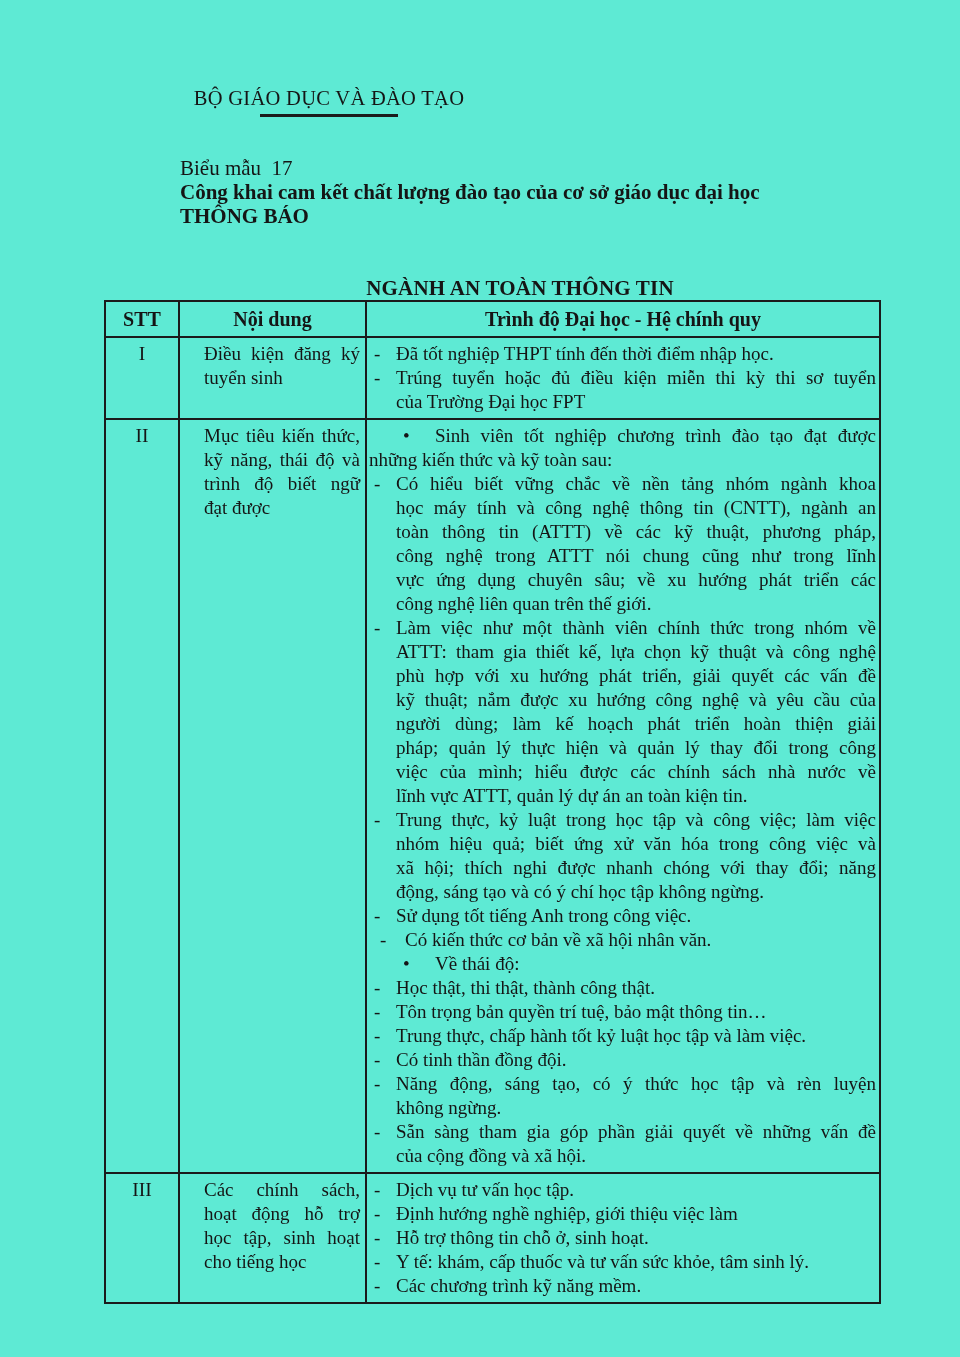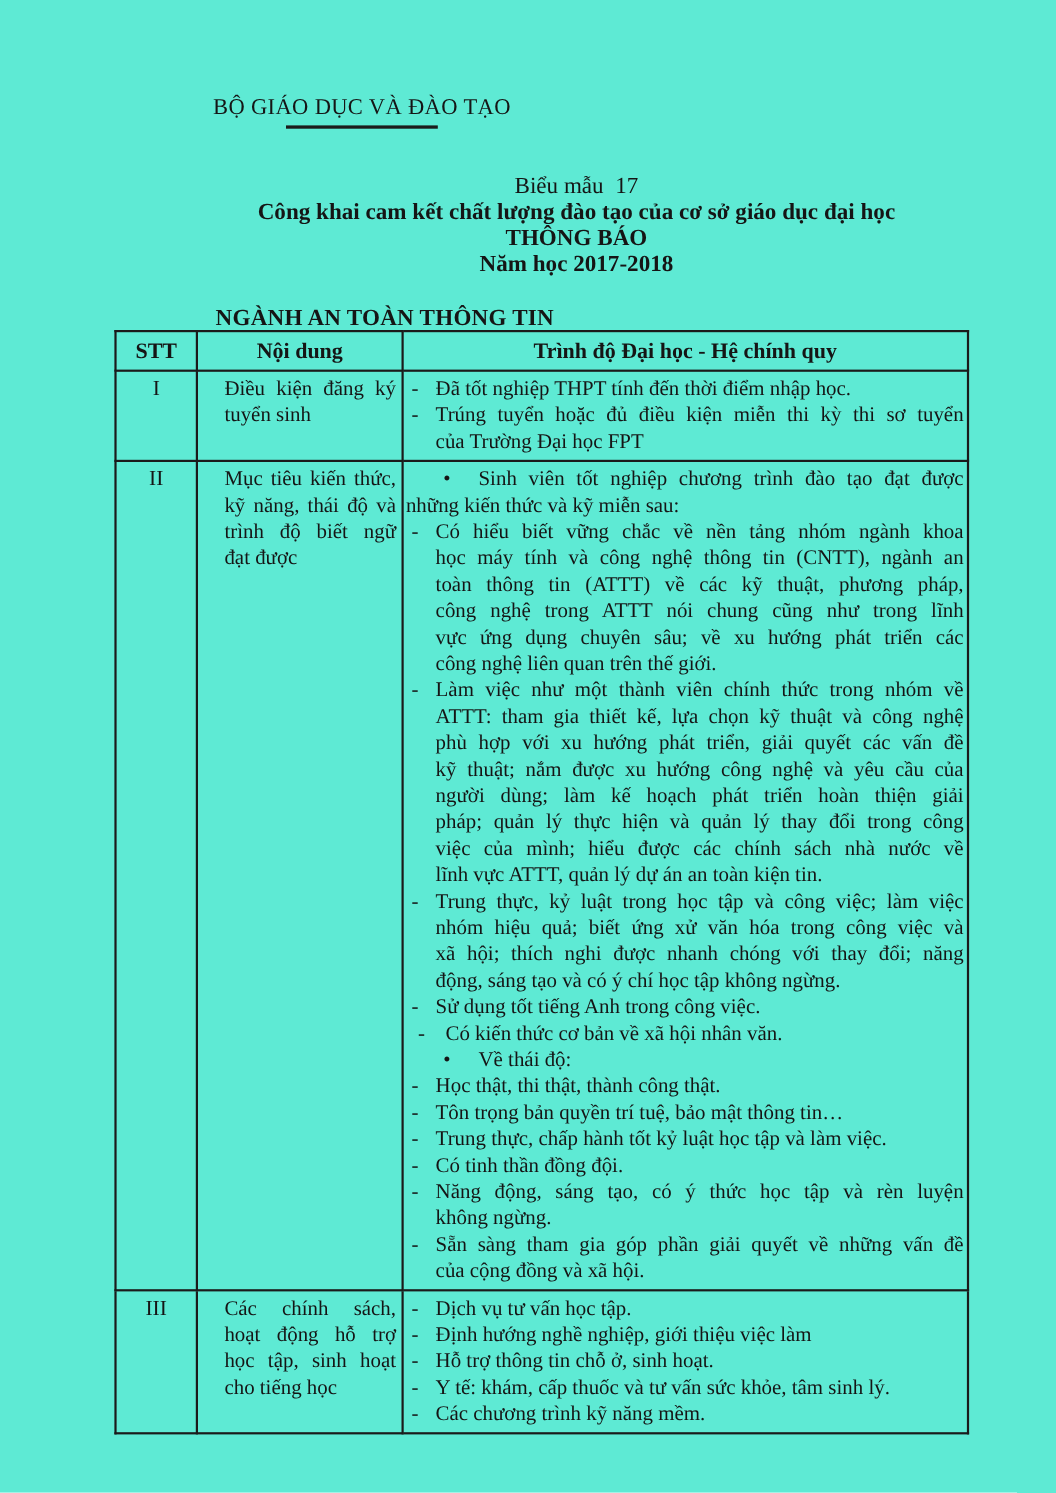--- a/index.html
+++ b/index.html
@@ -9,27 +9,27 @@
     overflow:hidden;
   }
   .letterhead {
     position:absolute; top:86px; left:104px; width:450px;
     text-align:center; font-size:20.5px; line-height:24px; letter-spacing:0.3px;
   }
   .letterhead .uni { font-weight:bold; }
   .lh-rule { width:138px; height:3px; background:#1b1b1b; margin:4px auto 0 auto; }
   .title-block {
     position:absolute; top:157px; left:180px; width:688px;
-    text-align:center; font-size:21px; line-height:23.8px;
+    text-align:left; font-size:21px; line-height:23.8px;
   }
   .title-block .bold { font-weight:bold; }
   .form-label { font-weight:normal; }
   .section-title {
-    position:absolute; top:276px; left:196px; width:688px;
-    font-weight:bold; font-size:21px; line-height:24px; letter-spacing:0.2px;
+    position:absolute; top:276px; left:176px; width:688px;
+    text-align:center; font-weight:bold; font-size:21px; line-height:24px; letter-spacing:0.2px;
   }
   table.main {
     position:absolute; top:300px; left:104px; width:775px;
     border-collapse:collapse; table-layout:fixed; font-size:19px;
   }
   table.main th, table.main td { border:2px solid #1b1b1b; vertical-align:top; }
   table.main th {
     font-size:20px; font-weight:bold; text-align:center;
     padding:5px 2px; line-height:24px;
   }
@@ -53,21 +53,20 @@
 
   <div class="letterhead">
     <div>BỘ GIÁO DỤC VÀ ĐÀO TẠO</div>
     <div class="lh-rule"></div>
   </div>
 
   <div class="title-block">
     <div class="form-label">Biểu mẫu&nbsp; 17</div>
     <div class="bold">Công khai cam kết chất lượng đào tạo của cơ sở giáo dục đại học</div>
     <div class="bold">THÔNG BÁO</div>
-    <div class="bold">Năm học 2017-2018</div>
   </div>
 
   <div class="section-title">NGÀNH AN TOÀN THÔNG TIN</div>
 
   <table class="main">
     <colgroup>
       <col style="width:74px">
       <col style="width:187px">
       <col style="width:514px">
     </colgroup>
@@ -94,21 +93,21 @@
         <tr>
           <td class="c1">II</td>
           <td class="c2">
             <div class="ln j">Mục tiêu kiến thức,</div>
             <div class="ln j">kỹ năng, thái độ và</div>
             <div class="ln j">trình độ biết ngữ</div>
             <div class="ln">đạt được</div>
           </td>
           <td class="c3">
             <div class="ln j"><span class="bullet-ind"></span><span class="bullet-mark">•</span>Sinh viên tốt nghiệp chương trình đào tạo đạt được</div>
-            <div class="ln">những kiến thức và kỹ miễn sau:</div>
+            <div class="ln">những kiến thức và kỹ toàn sau:</div>
             <div class="ln j dash"><span class="dash-mark">-</span>Có hiểu biết vững chắc về nền tảng nhóm ngành khoa</div>
             <div class="ln j cont">học máy tính và công nghệ thông tin (CNTT), ngành an</div>
             <div class="ln j cont">toàn thông tin (ATTT) về các kỹ thuật, phương pháp,</div>
             <div class="ln j cont">công nghệ trong ATTT nói chung cũng như trong lĩnh</div>
             <div class="ln j cont">vực ứng dụng chuyên sâu; về xu hướng phát triển các</div>
             <div class="ln cont">công nghệ liên quan trên thế giới.</div>
             <div class="ln j dash"><span class="dash-mark">-</span>Làm việc như một thành viên chính thức trong nhóm về</div>
             <div class="ln j cont">ATTT: tham gia thiết kế, lựa chọn kỹ thuật và công nghệ</div>
             <div class="ln j cont">phù hợp với xu hướng phát triển, giải quyết các vấn đề</div>
             <div class="ln j cont">kỹ thuật; nắm được xu hướng công nghệ và yêu cầu của</div>

